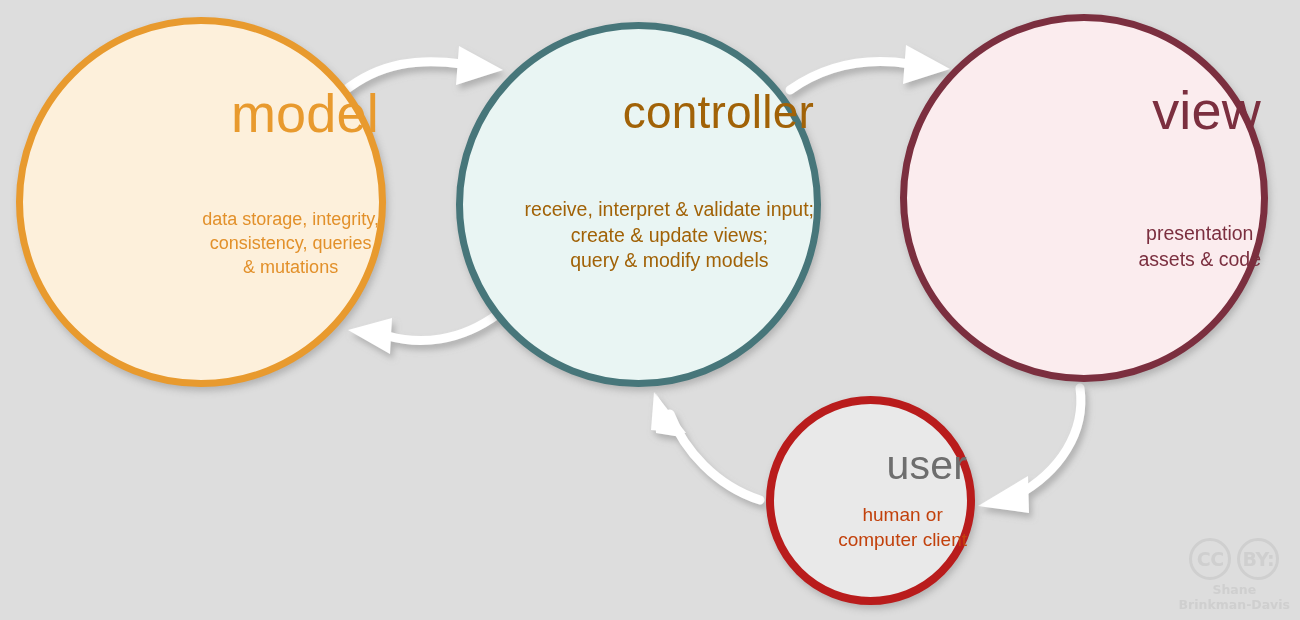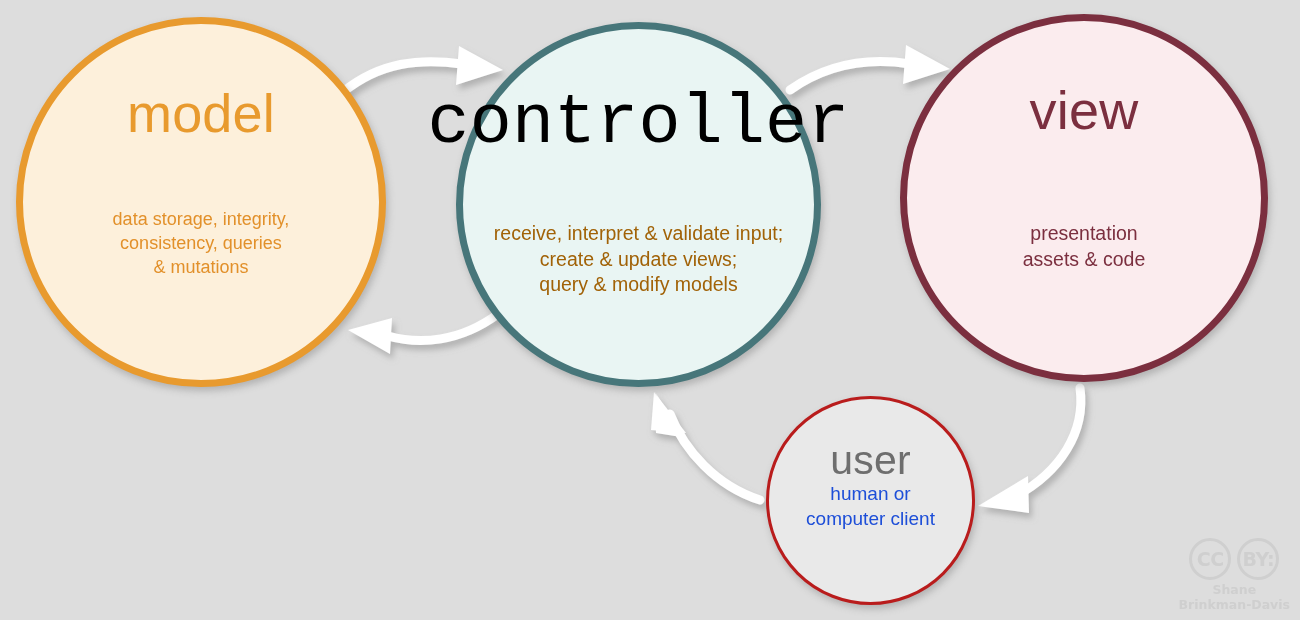--- a/index.html
+++ b/index.html
@@ -31,21 +31,21 @@
     z-index: 1;
   }
 
   
   .node {
     position: absolute;
     border-radius: 50%;
     box-sizing: border-box;
     display: flex;
     flex-direction: column;
-    align-items: center;
+    align-items: flex-end;
     z-index: 3;
     text-align: center;
     box-shadow: 2px 4px 7px rgba(110,110,110,0.38);
   }
   .node .title {
     font-weight: 400;
     line-height: 1;
     letter-spacing: 0.2px;
   }
   .node .desc {
@@ -75,24 +75,23 @@
   
   #node-controller {
     left: 456px;
     top: 22px;
     width: 365px;
     height: 365px;
     background: #e9f5f3;
     border: 7px solid #47767a;
   }
   #node-controller .title {
-    font-size: 70px;
-    color: #000000;
+    font-size: 46px;
+    color: #a16207;
     margin-top: 60px;
-    font-family: Liberation Mono, monospace;
   }
   #node-controller .desc {
     font-size: 19.5px;
     color: #a16207;
     margin-top: 62px;
   }
 
   
   #node-view {
     left: 900px;
@@ -113,32 +112,32 @@
     margin-top: 84px;
   }
 
   
   #node-user {
     left: 766px;
     top: 396px;
     width: 209px;
     height: 209px;
     background: #e9e9e9;
-    border: 3px solid #b91c1c;
+    border: 8px solid #b91c1c;
     z-index: 4;
   }
   #node-user .title {
     font-size: 41px;
     color: #6e6e6e;
     margin-top: 41px;
   }
   #node-user .desc {
     font-size: 19px;
-    color: #1d4ed8;
-    margin-top: 0;
+    color: #c2410c;
+    margin-top: 16px;
   }
 
   
   #cc-badge {
     position: absolute;
     right: 10px;
     bottom: 8px;
     z-index: 5;
     display: flex;
     flex-direction: column;

